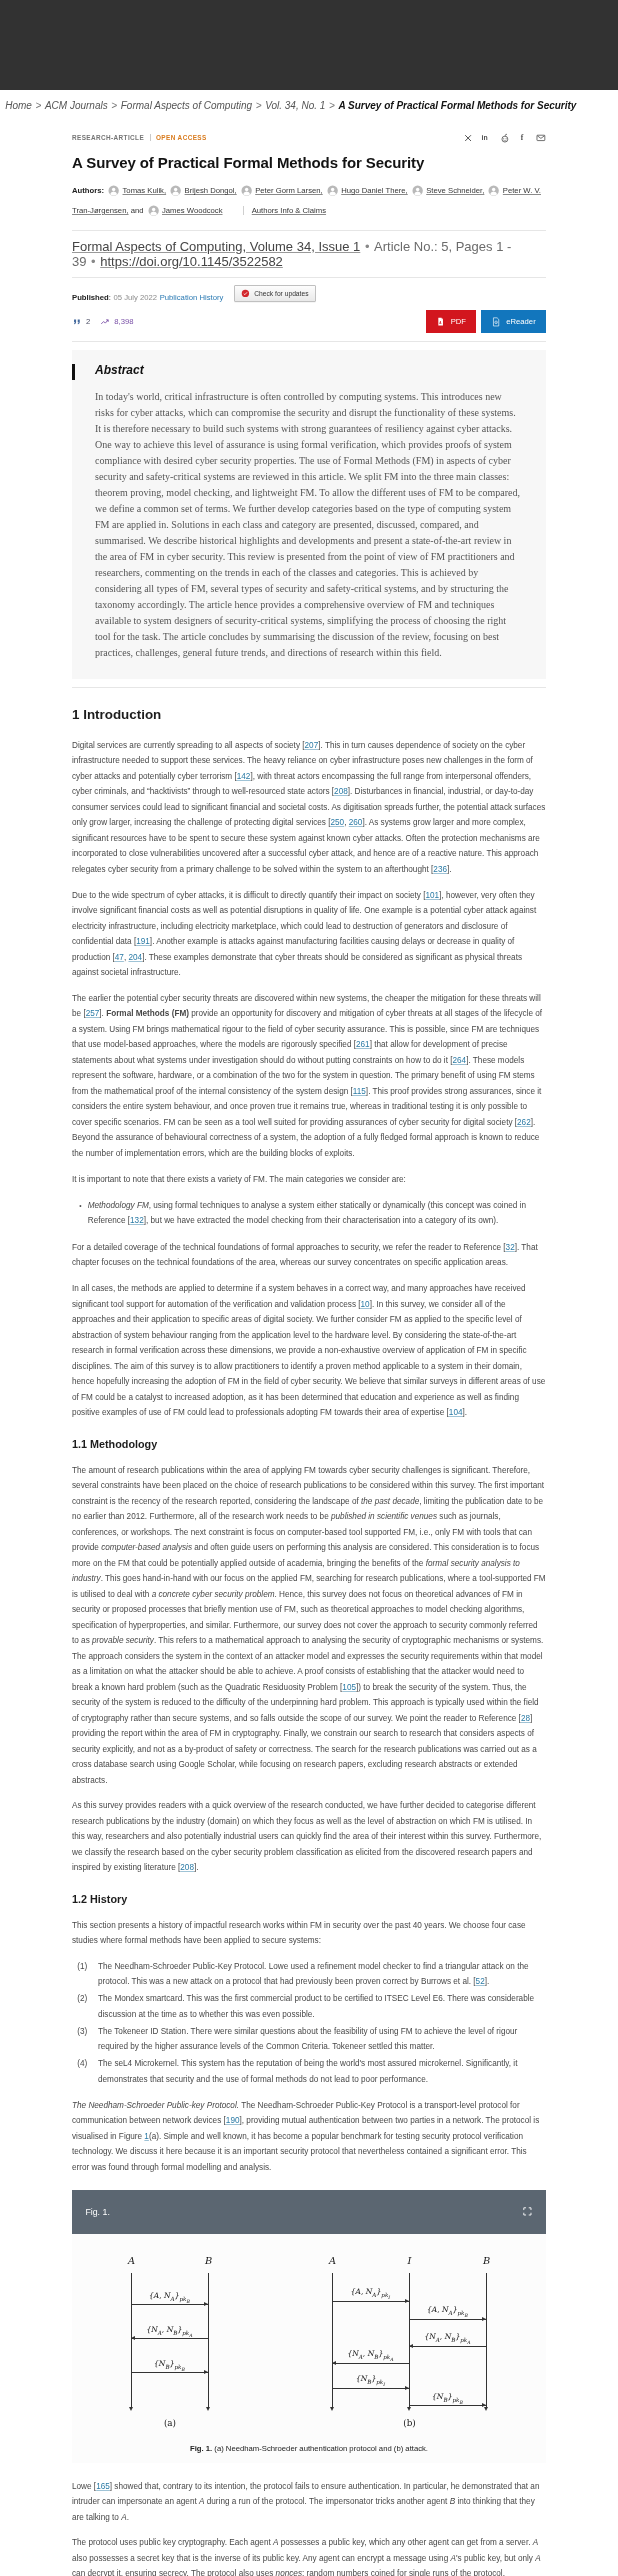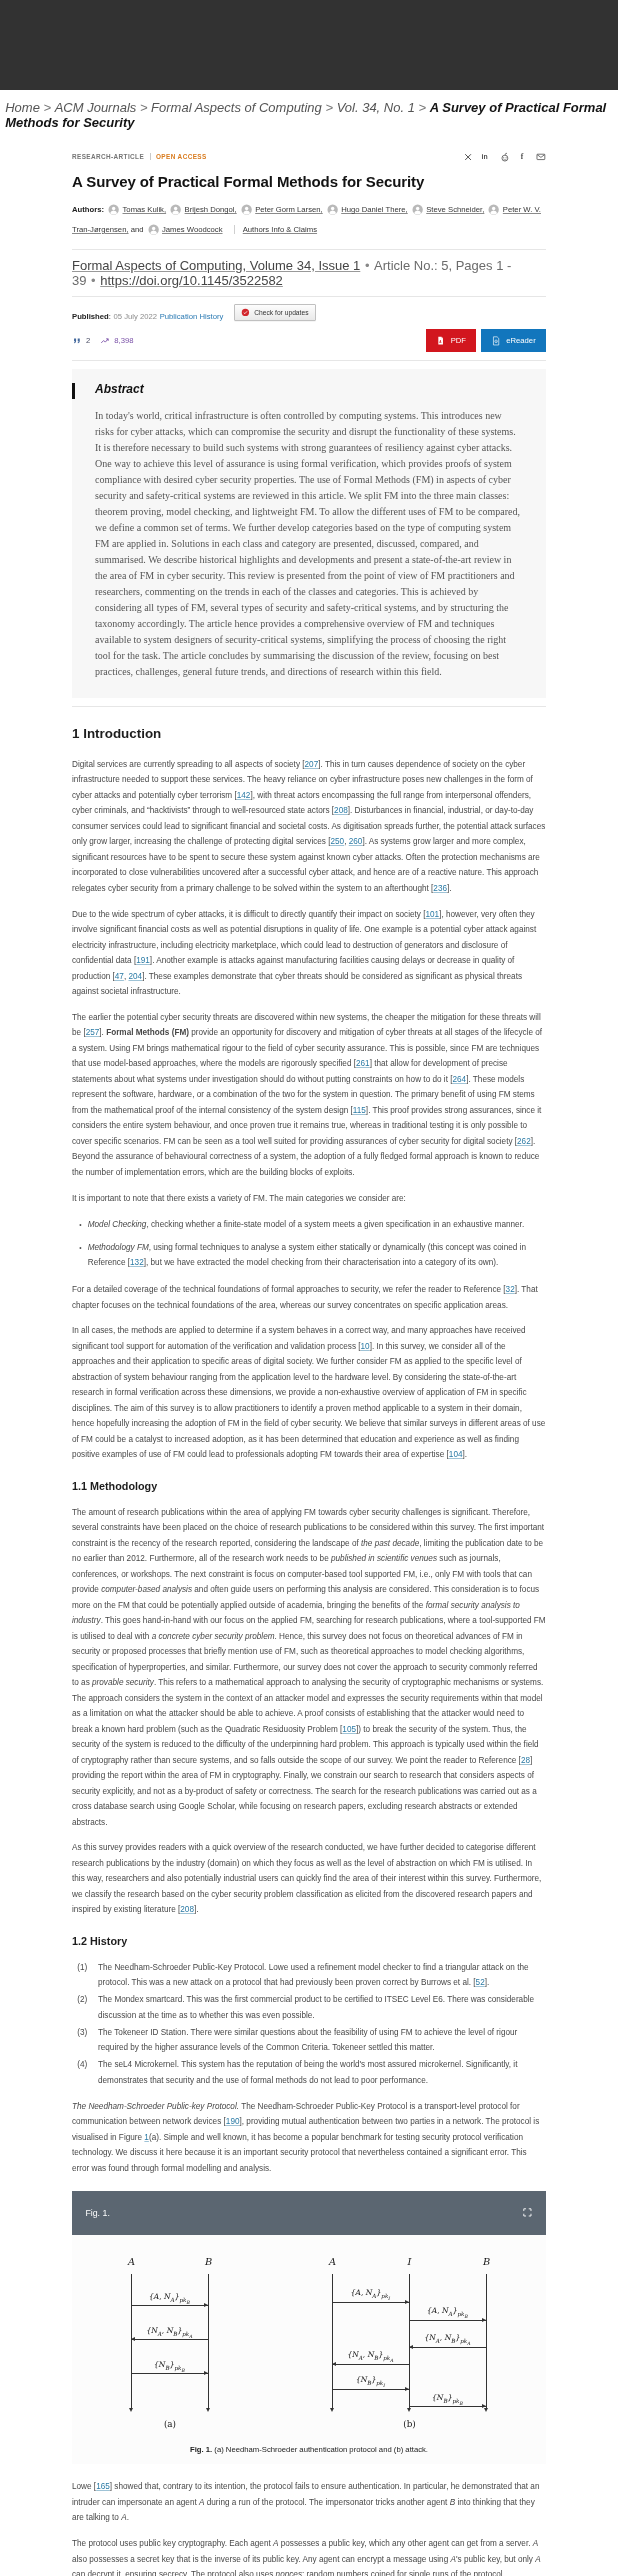--- a/index.html
+++ b/index.html
@@ -6,38 +6,38 @@
   body{
     width:618px;height:3091px;overflow:hidden;background:#fff;
     font-family:"Liberation Sans",sans-serif;
     -webkit-font-smoothing:antialiased;
   }
   :root{
     --c-banner:#323232;--c-access:#d97b1d;--c-link:#2a7aa5;--c-pdf:#d2161e;
     --c-ereader:#1276bd;--c-fighead:#5b6671;--c-purple:#7b52a8;--c-cite:#44699d;
   }
   .banner{width:618px;height:90px;background:var(--c-banner);}
-  .breadcrumb{margin:10.3px 0 0 5.2px;font-size:13px;font-style:italic;color:#555;}
+  .breadcrumb{margin:10.3px 0 0 5.2px;font-size:10px;font-style:italic;color:#555;}
   .bc-item{color:#555;text-decoration:none;}
   .bc-item.current{color:#141414;font-weight:bold;}
   .bc-sep{margin:0 3.6px;color:#777;}
   .content{width:474px;margin-left:72px;}
   .eyebrow-row{margin-top:21.6px;display:flex;justify-content:space-between;align-items:center;}
   .eyebrow{display:flex;align-items:center;}
   .art-type{color:#757575;font-weight:bold;font-size:6.4px;letter-spacing:0.4px;}
   .pipe{width:0.5px;height:7.2px;background:#c9c9c9;margin:0 5.7px;display:inline-block;}
   .access{color:var(--c-access);font-weight:bold;font-size:6.4px;letter-spacing:0.4px;}
   .social{display:flex;gap:8.8px;align-items:center;}
   .social span{display:inline-flex;cursor:pointer;}
   h1{font-size:15px;font-weight:bold;color:#131313;margin:11.3px 0 12.4px;letter-spacing:-0.1px;}
   .authors{font-size:7.7px;color:#333;line-height:16.5px;}
   .authors .lbl{font-weight:bold;color:#222;}
   .author-link{color:#363636;text-decoration:underline;text-decoration-color:#8a8a8a;cursor:pointer;}
   .avatar{display:inline-block;vertical-align:-3.1px;margin:0 3.1px 0 4.1px;}
-  .info-claims{border-left:0.5px solid #cfcfcf;padding-left:8.2px;margin-left:11px;color:#363636;
+  .info-claims{border-left:0.5px solid #cfcfcf;padding-left:8.2px;margin-left:20px;color:#363636;
     text-decoration:underline;text-decoration-color:#8a8a8a;cursor:pointer;}
   .rule{border-top:0.5px solid #e6e6e6;margin:7.7px 0;}
   .pubinfo{font-size:13px;color:#6b6b6b;}
   .pubinfo .u{color:#454545;text-decoration:underline;text-decoration-color:#999;cursor:pointer;}
   .dot{margin:0 4.6px;color:#888;}
   .pubrow{display:flex;align-items:flex-end;font-size:7.7px;color:#222;}
   .pub-date{color:#8d8d8d;margin:0 2.6px;}
   .ph-link{color:#2b7ab3;cursor:pointer;}
   .check-updates{margin-left:10.3px;border:0.5px solid #c0c0c0;background:linear-gradient(#fdfdfd,#e9e9e9);
     padding:3.1px 6.7px;border-radius:1px;font-size:6.7px;color:#333;display:inline-flex;gap:4.1px;
@@ -238,33 +238,30 @@
 
   <div id="article-body">
       <div class="sec-h2">1 Introduction</div>
       <div class="para">Digital services are currently spreading to all aspects of society [<span class="ref">207</span>]. This in turn causes dependence of society on the cyber infrastructure needed to support these services. The heavy reliance on cyber infrastructure poses new challenges in the form of cyber attacks and potentially cyber terrorism [<span class="ref">142</span>], with threat actors encompassing the full range from interpersonal offenders, cyber criminals, and “hacktivists” through to well-resourced state actors [<span class="ref">208</span>]. Disturbances in financial, industrial, or day-to-day consumer services could lead to significant financial and societal costs. As digitisation spreads further, the potential attack surfaces only grow larger, increasing the challenge of protecting digital services [<span class="ref">250</span>, <span class="ref">260</span>]. As systems grow larger and more complex, significant resources have to be spent to secure these system against known cyber attacks. Often the protection mechanisms are incorporated to close vulnerabilities uncovered after a successful cyber attack, and hence are of a reactive nature. This approach relegates cyber security from a primary challenge to be solved within the system to an afterthought [<span class="ref">236</span>].</div>
       <div class="para">Due to the wide spectrum of cyber attacks, it is difficult to directly quantify their impact on society [<span class="ref">101</span>], however, very often they involve significant financial costs as well as potential disruptions in quality of life. One example is a potential cyber attack against electricity infrastructure, including electricity marketplace, which could lead to destruction of generators and disclosure of confidential data [<span class="ref">191</span>]. Another example is attacks against manufacturing facilities causing delays or decrease in quality of production [<span class="ref">47</span>, <span class="ref">204</span>]. These examples demonstrate that cyber threats should be considered as significant as physical threats against societal infrastructure.</div>
       <div class="para">The earlier the potential cyber security threats are discovered within new systems, the cheaper the mitigation for these threats will be [<span class="ref">257</span>]. <b>Formal Methods (FM)</b> provide an opportunity for discovery and mitigation of cyber threats at all stages of the lifecycle of a system. Using FM brings mathematical rigour to the field of cyber security assurance. This is possible, since FM are techniques that use model-based approaches, where the models are rigorously specified [<span class="ref">261</span>] that allow for development of precise statements about what systems under investigation should do without putting constraints on how to do it [<span class="ref">264</span>]. These models represent the software, hardware, or a combination of the two for the system in question. The primary benefit of using FM stems from the mathematical proof of the internal consistency of the system design [<span class="ref">115</span>]. This proof provides strong assurances, since it considers the entire system behaviour, and once proven true it remains true, whereas in traditional testing it is only possible to cover specific scenarios. FM can be seen as a tool well suited for providing assurances of cyber security for digital society [<span class="ref">262</span>]. Beyond the assurance of behavioural correctness of a system, the adoption of a fully fledged formal approach is known to reduce the number of implementation errors, which are the building blocks of exploits.</div>
       <div class="para">It is important to note that there exists a variety of FM. The main categories we consider are:</div>
       <div class="blist">
         <div class="bitem">
           <span class="bdot">•</span>
-          <span><i>Model Checking</i>, checking whether a finite-state model of a system meets a given specification in an exhaustive manner.</span>
-        </div>
-        <div class="bitem">
-          <span class="bdot">•</span>
           <span><i>Methodology FM</i>, using formal techniques to analyse a system either statically or dynamically (this concept was coined in Reference [<span class="ref">132</span>], but we have extracted the model checking from their characterisation into a category of its own).</span>
         </div>
       </div>
       <div class="para">For a detailed coverage of the technical foundations of formal approaches to security, we refer the reader to Reference [<span class="ref">32</span>]. That chapter focuses on the technical foundations of the area, whereas our survey concentrates on specific application areas.</div>
       <div class="para">In all cases, the methods are applied to determine if a system behaves in a correct way, and many approaches have received significant tool support for automation of the verification and validation process [<span class="ref">10</span>]. In this survey, we consider all of the approaches and their application to specific areas of digital society. We further consider FM as applied to the specific level of abstraction of system behaviour ranging from the application level to the hardware level. By considering the state-of-the-art research in formal verification across these dimensions, we provide a non-exhaustive overview of application of FM in specific disciplines. The aim of this survey is to allow practitioners to identify a proven method applicable to a system in their domain, hence hopefully increasing the adoption of FM in the field of cyber security. We believe that similar surveys in different areas of use of FM could be a catalyst to increased adoption, as it has been determined that education and experience as well as finding positive examples of use of FM could lead to professionals adopting FM towards their area of expertise [<span class="ref">104</span>].</div>
       <div class="sec-h3">1.1 Methodology</div>
       <div class="para">The amount of research publications within the area of applying FM towards cyber security challenges is significant. Therefore, several constraints have been placed on the choice of research publications to be considered within this survey. The first important constraint is the recency of the research reported, considering the landscape of <i>the past decade</i>, limiting the publication date to be no earlier than 2012. Furthermore, all of the research work needs to be <i>published in scientific venues</i> such as journals, conferences, or workshops. The next constraint is focus on computer-based tool supported FM, i.e., only FM with tools that can provide <i>computer-based analysis</i> and often guide users on performing this analysis are considered. This consideration is to focus more on the FM that could be potentially applied outside of academia, bringing the benefits of the <i>formal security analysis to industry</i>. This goes hand-in-hand with our focus on the applied FM, searching for research publications, where a tool-supported FM is utilised to deal with <i>a concrete cyber security problem</i>. Hence, this survey does not focus on theoretical advances of FM in security or proposed processes that briefly mention use of FM, such as theoretical approaches to model checking algorithms, specification of hyperproperties, and similar. Furthermore, our survey does not cover the approach to security commonly referred to as <i>provable security</i>. This refers to a mathematical approach to analysing the security of cryptographic mechanisms or systems. The approach considers the system in the context of an attacker model and expresses the security requirements within that model as a limitation on what the attacker should be able to achieve. A proof consists of establishing that the attacker would need to break a known hard problem (such as the Quadratic Residuosity Problem [<span class="ref">105</span>]) to break the security of the system. Thus, the security of the system is reduced to the difficulty of the underpinning hard problem. This approach is typically used within the field of cryptography rather than secure systems, and so falls outside the scope of our survey. We point the reader to Reference [<span class="ref">28</span>] providing the report within the area of FM in cryptography. Finally, we constrain our search to research that considers aspects of security explicitly, and not as a by-product of safety or correctness. The search for the research publications was carried out as a cross database search using Google Scholar, while focusing on research papers, excluding research abstracts or extended abstracts.</div>
       <div class="para">As this survey provides readers with a quick overview of the research conducted, we have further decided to categorise different research publications by the industry (domain) on which they focus as well as the level of abstraction on which FM is utilised. In this way, researchers and also potentially industrial users can quickly find the area of their interest within this survey. Furthermore, we classify the research based on the cyber security problem classification as elicited from the discovered research papers and inspired by existing literature [<span class="ref">208</span>].</div>
       <div class="sec-h3">1.2 History</div>
+      <div class="para">This section presents a history of impactful research works within FM in security over the past 40 years. We choose four case studies where formal methods have been applied to secure systems:</div>
       <div class="olist">
         <div class="oitem"><span class="onum">(1)</span><span>The Needham-Schroeder Public-Key Protocol. Lowe used a refinement model checker to find a triangular attack on the protocol. This was a new attack on a protocol that had previously been proven correct by Burrows et al. [<span class="ref">52</span>].</span></div>
         <div class="oitem"><span class="onum">(2)</span><span>The Mondex smartcard. This was the first commercial product to be certified to ITSEC Level E6. There was considerable discussion at the time as to whether this was even possible.</span></div>
         <div class="oitem"><span class="onum">(3)</span><span>The Tokeneer ID Station. There were similar questions about the feasibility of using FM to achieve the level of rigour required by the higher assurance levels of the Common Criteria. Tokeneer settled this matter.</span></div>
         <div class="oitem"><span class="onum">(4)</span><span>The seL4 Microkernel. This system has the reputation of being the world's most assured microkernel. Significantly, it demonstrates that security and the use of formal methods do not lead to poor performance.</span></div>
       </div>
       <div class="para"><i>The Needham-Schroeder Public-key Protocol.</i> The Needham-Schroeder Public-Key Protocol is a transport-level protocol for communication between network devices [<span class="ref">190</span>], providing mutual authentication between two parties in a network. The protocol is visualised in Figure <span class="ref">1</span>(a). Simple and well known, it has become a popular benchmark for testing security protocol verification technology. We discuss it here because it is an important security protocol that nevertheless contained a significant error. This error was found through formal modelling and analysis.</div>
       <div class="figure">
         <div class="fig-head">
           <span class="fig-label">Fig. 1.</span>

